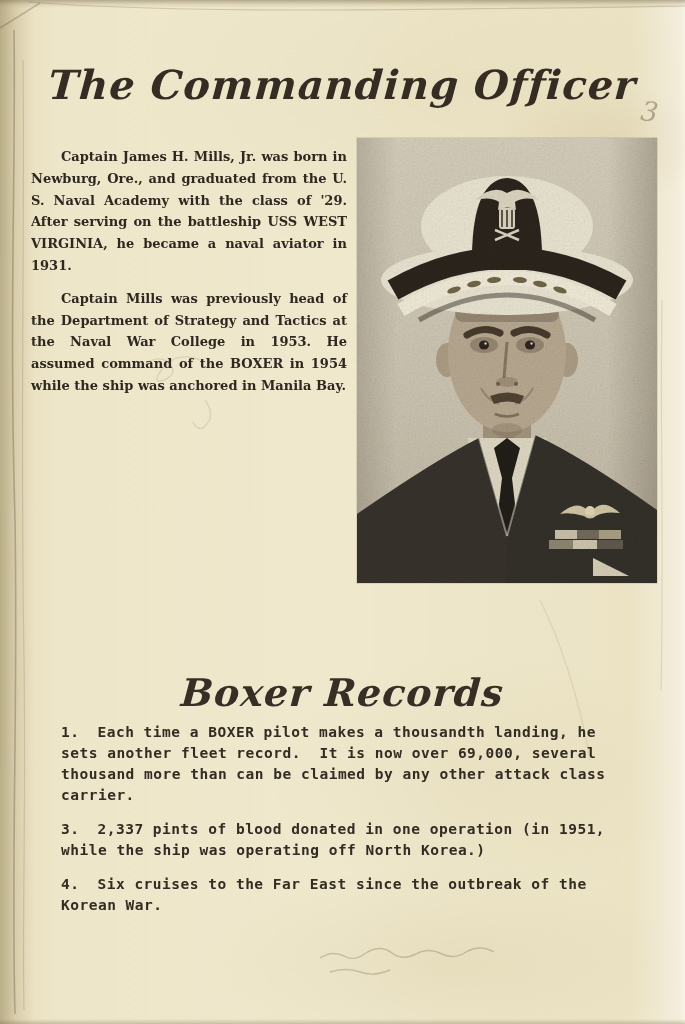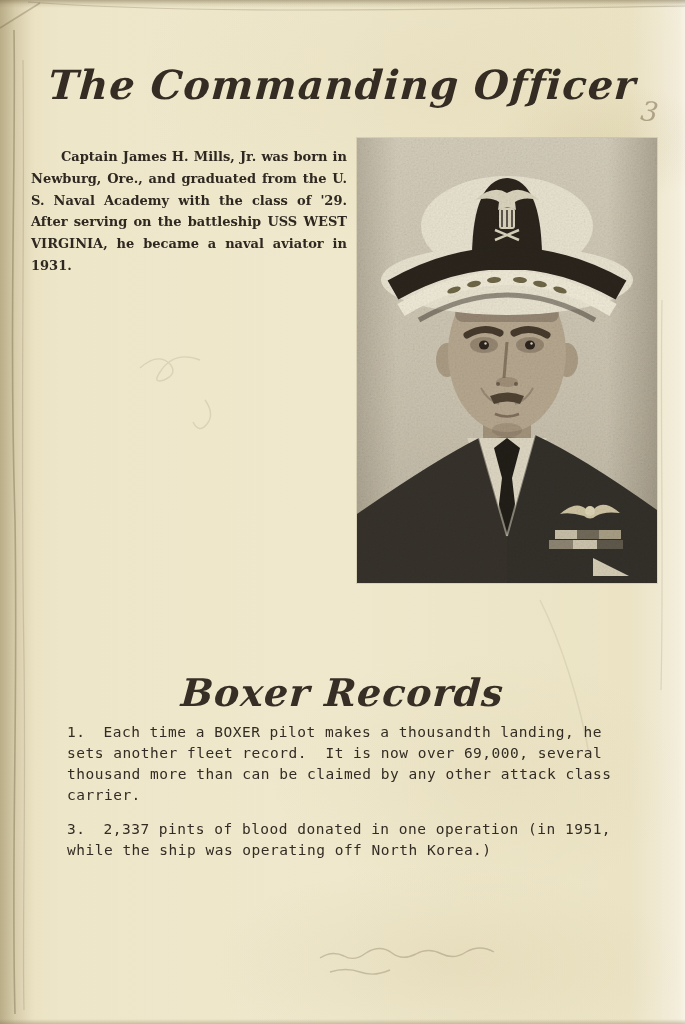--- a/index.html
+++ b/index.html
@@ -60,38 +60,39 @@
     font-size:38px;letter-spacing:1px;
     color:#372f26;
     transform:skewX(-4deg);
   }
   .records{
     position:absolute;left:59px;top:722px;width:562px;
     font-family:"DejaVu Sans Mono", monospace;
     font-size:14.5px;line-height:21px;letter-spacing:0.5px;
     color:#332c24;
   }
-  .rec{margin:0 0 13px 8px;white-space:pre-wrap;}
+  .rec{margin:0 0 13px 2px;white-space:pre-wrap;font-weight:bold;}
   .rec-num{margin-right:18px;}
 </style>
 </head>
 <body>
 
 <div class="page">
 
   <div class="edge-top"></div>
   <div class="binding"></div>
   <div class="edge-bottom"></div>
 
   <h1 class="title">The Commanding Officer</h1>
 
   <div class="pencil-three">3</div>
 
   <div class="bio">
     <p>Captain James H. Mills, Jr. was born in Newburg, Ore., and graduated from the U. S. Naval Academy with the class of '29.  After serving on the battleship USS WEST VIRGINIA, he became a naval aviator in 1931.</p>
+    <p>Captain Mills was previously head of the Department of Strategy and Tactics at the Naval War College in 1953.  He assumed command of the BOXER in 1954 while the ship was anchored in Manila Bay.</p>
   </div>
 
   <svg class="photo" viewBox="0 0 300 445" xmlns="http://www.w3.org/2000/svg">
     <defs>
       <linearGradient id="bgG" x1="0" y1="0" x2="0" y2="1">
         <stop offset="0" stop-color="#d3ccba"></stop>
         <stop offset="0.6" stop-color="#cac2af"></stop>
         <stop offset="1" stop-color="#bcb4a1"></stop>
       </linearGradient>
       <linearGradient id="rsh" x1="0" y1="0" x2="1" y2="0">
@@ -182,20 +183,21 @@
     </g>
 
     <rect width="300" height="445" filter="url(#grainF)" style="mix-blend-mode:multiply" opacity="0.8"></rect>
   </svg>
 
   <h2 class="records-title">Boxer Records</h2>
 
   <div class="records">
     <p class="rec"><span class="rec-num">1.</span><span class="rec-text">Each time a BOXER pilot makes a thousandth landing, he sets another fleet record.  It is now over 69,000, several thousand more than can be claimed by any other attack class carrier.</span></p>
     <p class="rec"><span class="rec-num">3.</span><span class="rec-text">2,337 pints of blood donated in one operation (in 1951, while the ship was operating off North Korea.)</span></p>
+    <p class="rec"><span class="rec-num">4.</span><span class="rec-text">Six cruises to the Far East since the outbreak of the Korean War.</span></p>
   </div>
 
   <svg class="crease-overlay" width="685" height="1024" viewBox="0 0 685 1024" xmlns="http://www.w3.org/2000/svg">
     <path d="M14,30 C16,160 9,320 15,520 C18,710 11,860 15,1014" stroke="rgba(95,82,54,0.35)" stroke-width="1.6" fill="none"></path>
     <path d="M23,60 C25,220 20,430 24,660 C26,820 22,930 24,1010" stroke="rgba(95,82,54,0.18)" stroke-width="1.2" fill="none"></path>
     <path d="M0,28 L40,3" stroke="rgba(95,82,54,0.30)" stroke-width="1.5" fill="none"></path>
     <path d="M28,2 C180,14 420,10 685,6" stroke="rgba(95,82,54,0.22)" stroke-width="1.2" fill="none"></path>
     <path d="M662,300 C660,420 664,560 661,690" stroke="rgba(95,82,54,0.14)" stroke-width="1.2" fill="none"></path>
     <path d="M540,600 C560,640 580,700 590,760" stroke="rgba(95,82,54,0.10)" stroke-width="1.5" fill="none"></path>
     <g stroke="rgba(112,100,74,0.30)" stroke-width="1.4" fill="none">

